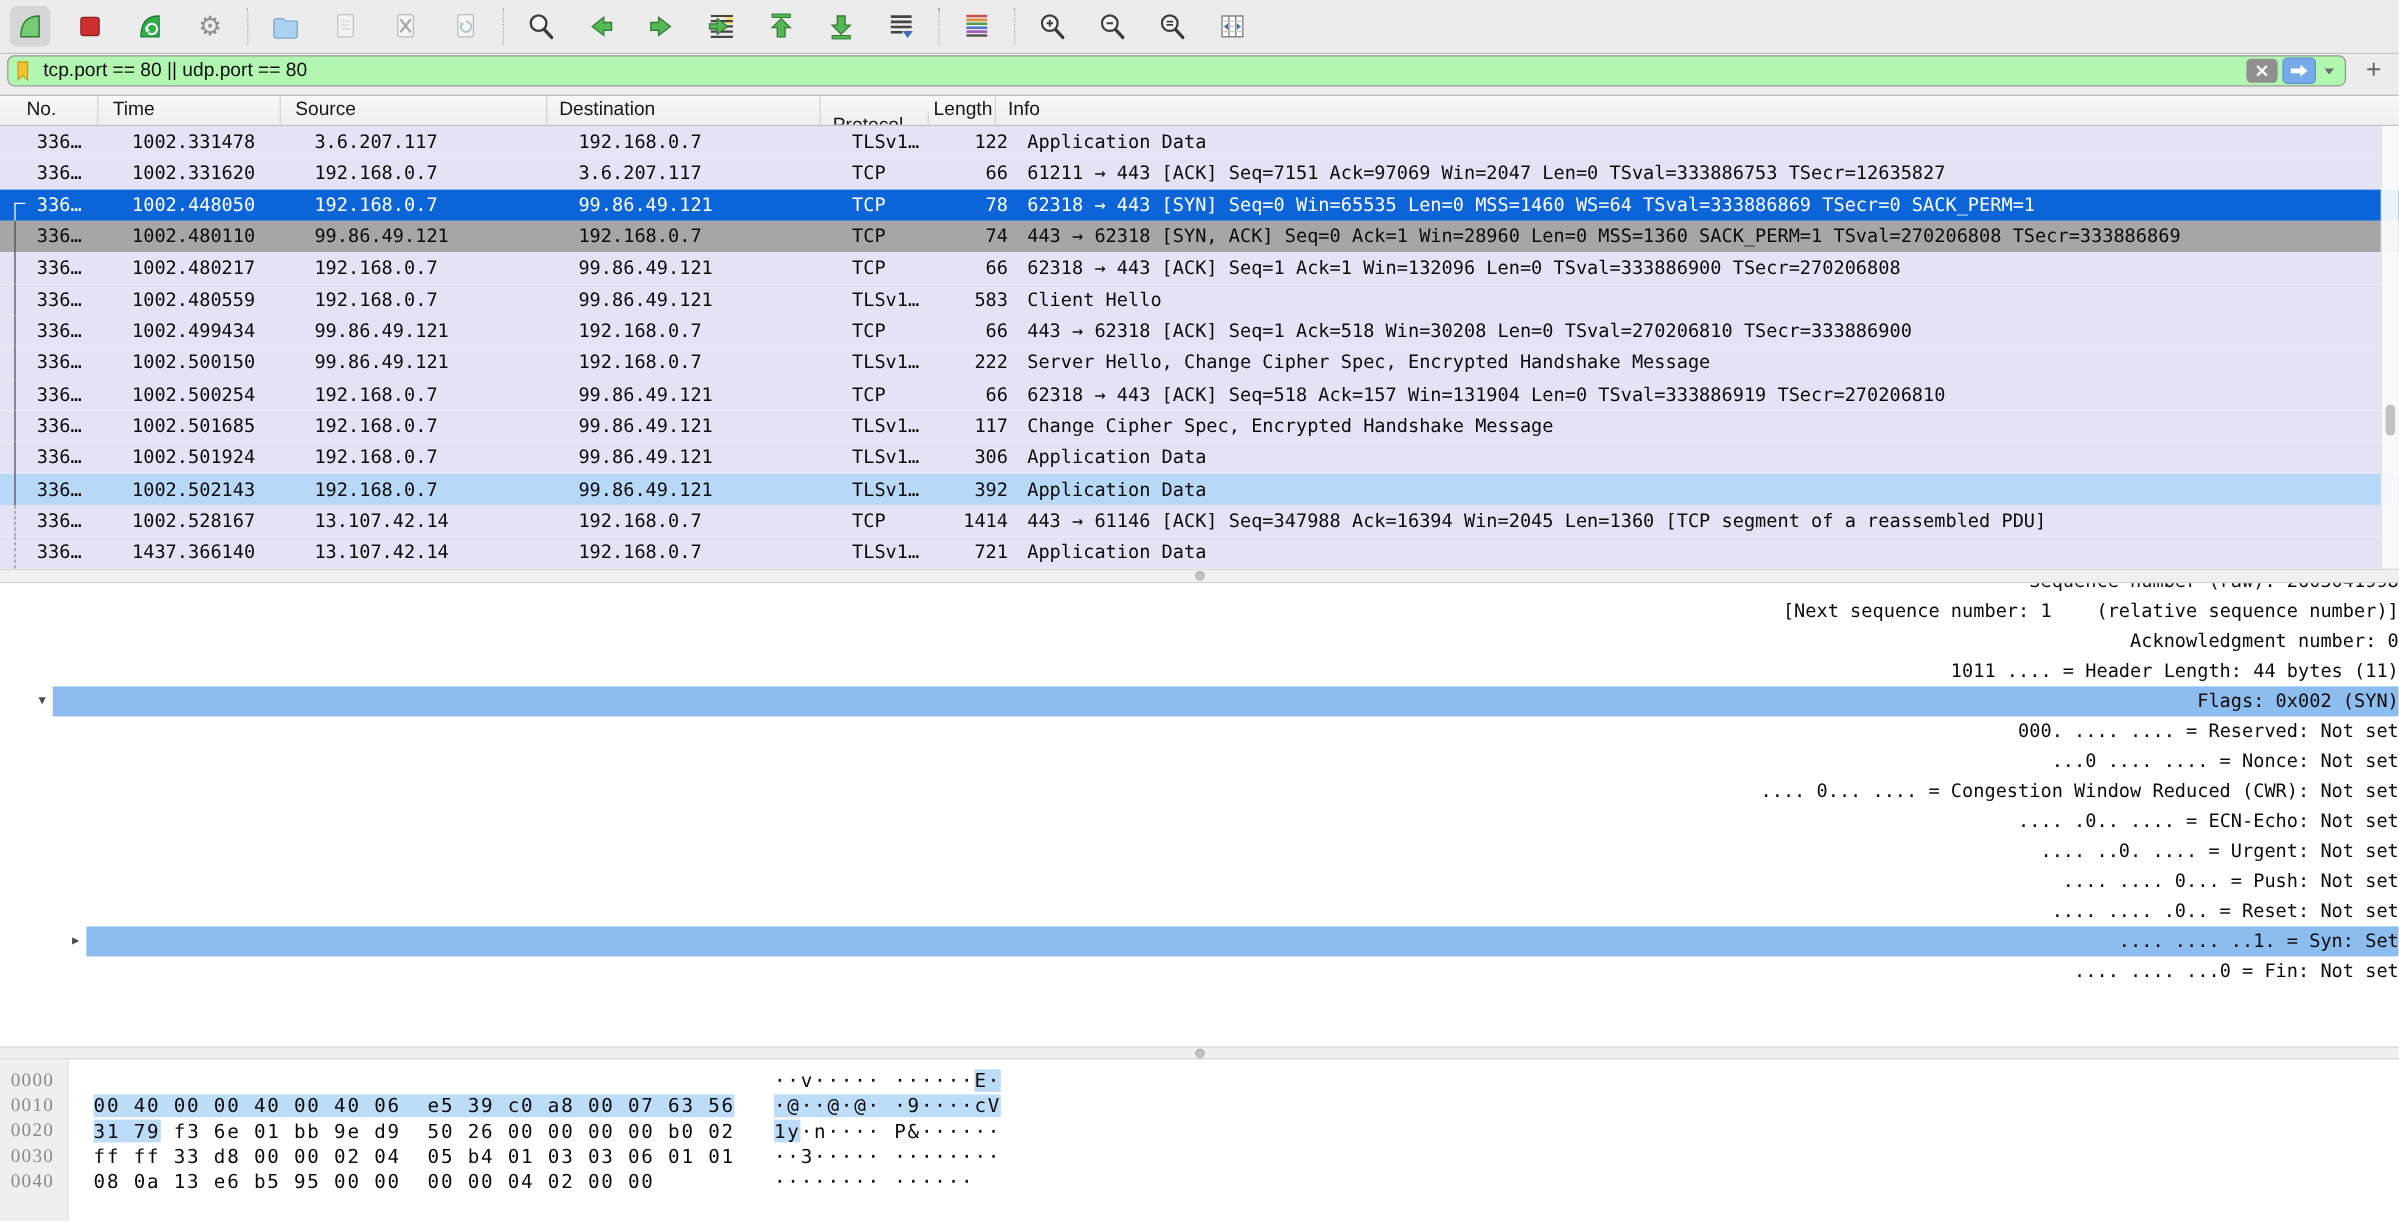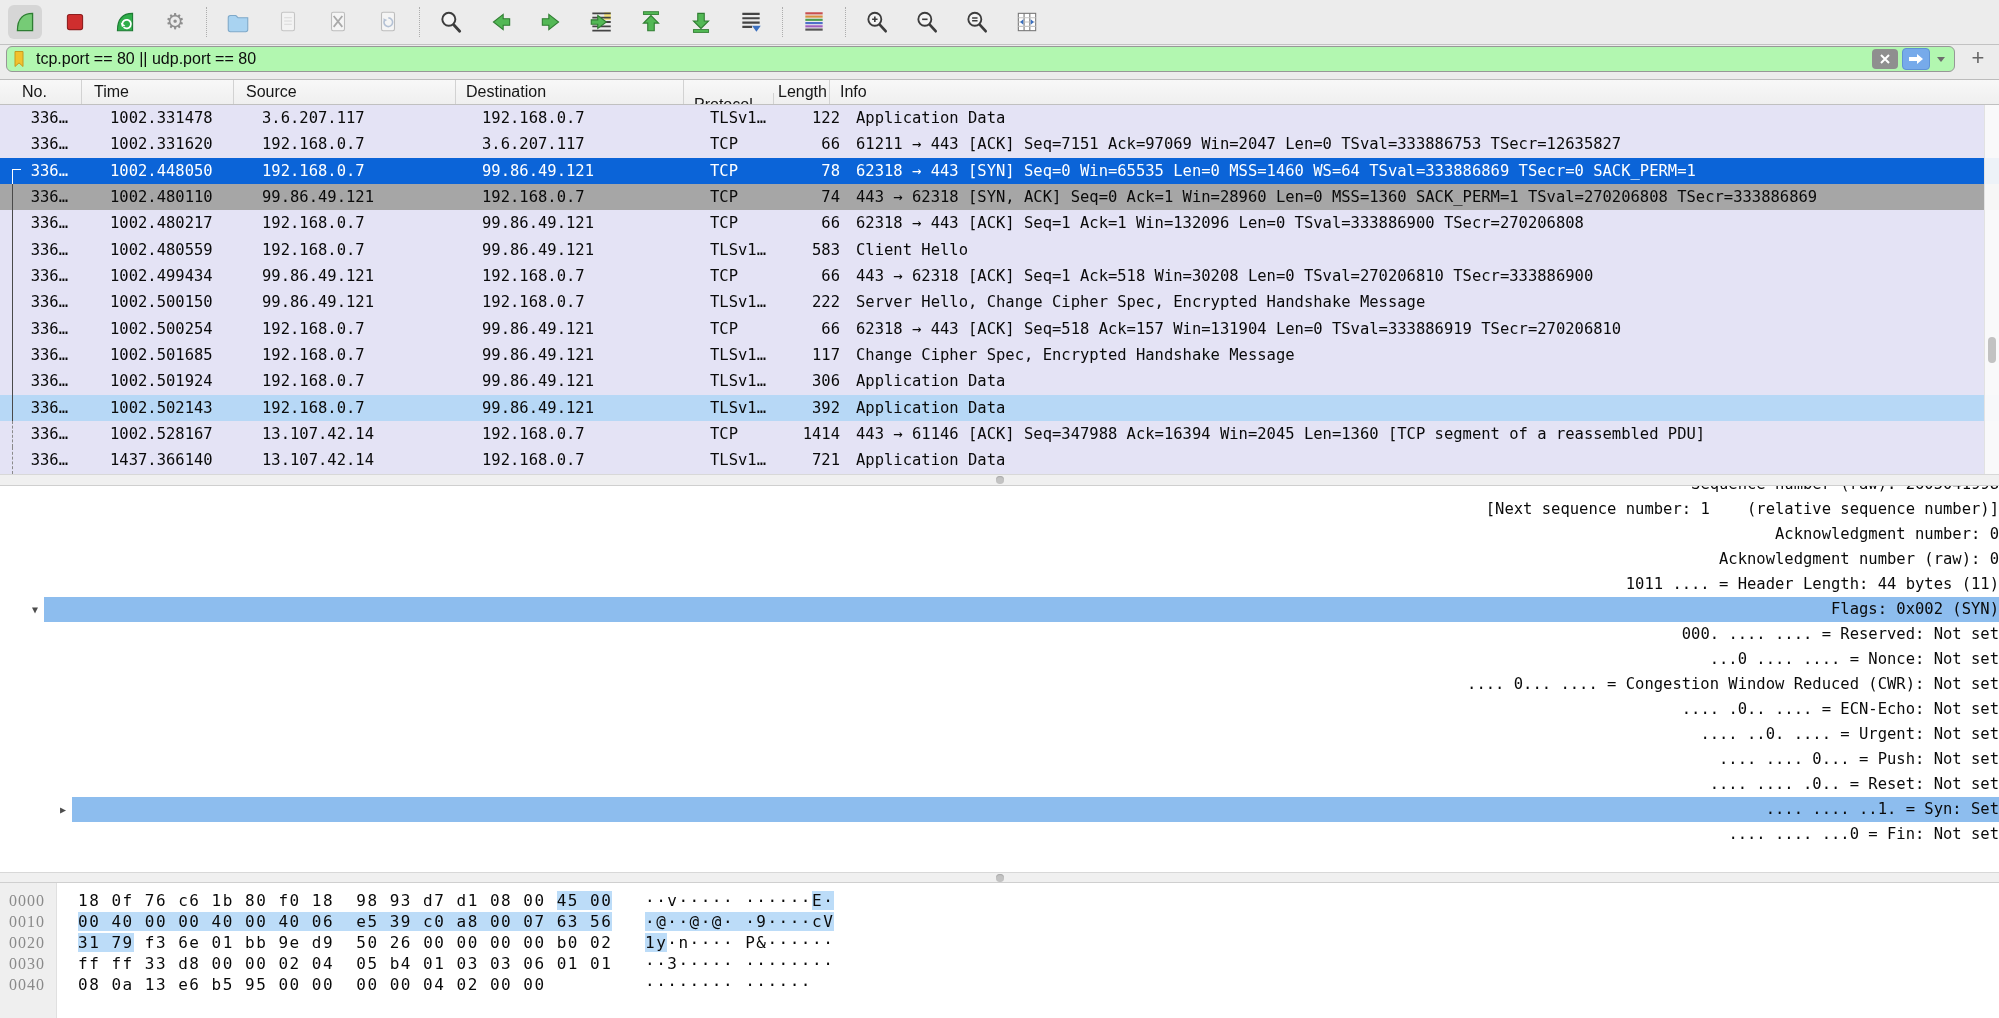--- a/index.html
+++ b/index.html
@@ -453,21 +453,20 @@
 
   <div class="splitter sp1">
       <div class="dimple"></div>
     </div>
 
   <div class="details">
     <div class="dcontent" id="dcontent">
         <div class="drow"><span class="dspace0"></span><span class="dexp"></span><span class="dtext">Sequence number (raw): 2605041998</span></div>
         <div class="drow"><span class="dspace0"></span><span class="dexp"></span><span class="dtext">[Next sequence number: 1    (relative sequence number)]</span></div>
         <div class="drow"><span class="dspace0"></span><span class="dexp"></span><span class="dtext">Acknowledgment number: 0</span></div>
-        <div class="drow"><span class="dspace0"></span><span class="dexp"></span><span class="dtext">Acknowledgment number (raw): 0</span></div>
         <div class="drow"><span class="dspace0"></span><span class="dexp"></span><span class="dtext">1011 .... = Header Length: 44 bytes (11)</span></div>
         <div class="drow"><span class="dspace0"></span><span class="dexp">▼</span><span class="dtext sel">Flags: 0x002 (SYN)</span></div>
         <div class="drow"><span class="dspace1"></span><span class="dexp"></span><span class="dtext">000. .... .... = Reserved: Not set</span></div>
         <div class="drow"><span class="dspace1"></span><span class="dexp"></span><span class="dtext">...0 .... .... = Nonce: Not set</span></div>
         <div class="drow"><span class="dspace1"></span><span class="dexp"></span><span class="dtext">.... 0... .... = Congestion Window Reduced (CWR): Not set</span></div>
         <div class="drow"><span class="dspace1"></span><span class="dexp"></span><span class="dtext">.... .0.. .... = ECN-Echo: Not set</span></div>
         <div class="drow"><span class="dspace1"></span><span class="dexp"></span><span class="dtext">.... ..0. .... = Urgent: Not set</span></div>
         <div class="drow"><span class="dspace1"></span><span class="dexp"></span><span class="dtext">.... .... 0... = Push: Not set</span></div>
         <div class="drow"><span class="dspace1"></span><span class="dexp"></span><span class="dtext">.... .... .0.. = Reset: Not set</span></div>
         <div class="drow"><span class="dspace1"></span><span class="dexp">▶</span><span class="dtext sel">.... .... ..1. = Syn: Set</span></div>
@@ -477,21 +476,20 @@
 
   <div class="splitter sp2">
       <div class="dimple"></div>
     </div>
 
   <div class="hexpane">
     <div class="hexgutter"></div>
     <div id="hexrows">
         <div class="hrow">
           <span class="hoff">0000</span>
-          <span class="hhex">18 0f 76 c6 1b 80 f0 18  98 93 d7 d1 08 00 <span class="hl">45 00</span></span>
           <span class="hascii">··v····· ······<span class="hl">E·</span></span>
         </div>
         <div class="hrow">
           <span class="hoff">0010</span>
           <span class="hhex"><span class="hl">00 40 00 00 40 00 40 06  e5 39 c0 a8 00 07 63 56</span></span>
           <span class="hascii"><span class="hl">·@··@·@· ·9····cV</span></span>
         </div>
         <div class="hrow">
           <span class="hoff">0020</span>
           <span class="hhex"><span class="hl">31 79</span> f3 6e 01 bb 9e d9  50 26 00 00 00 00 b0 02</span>

